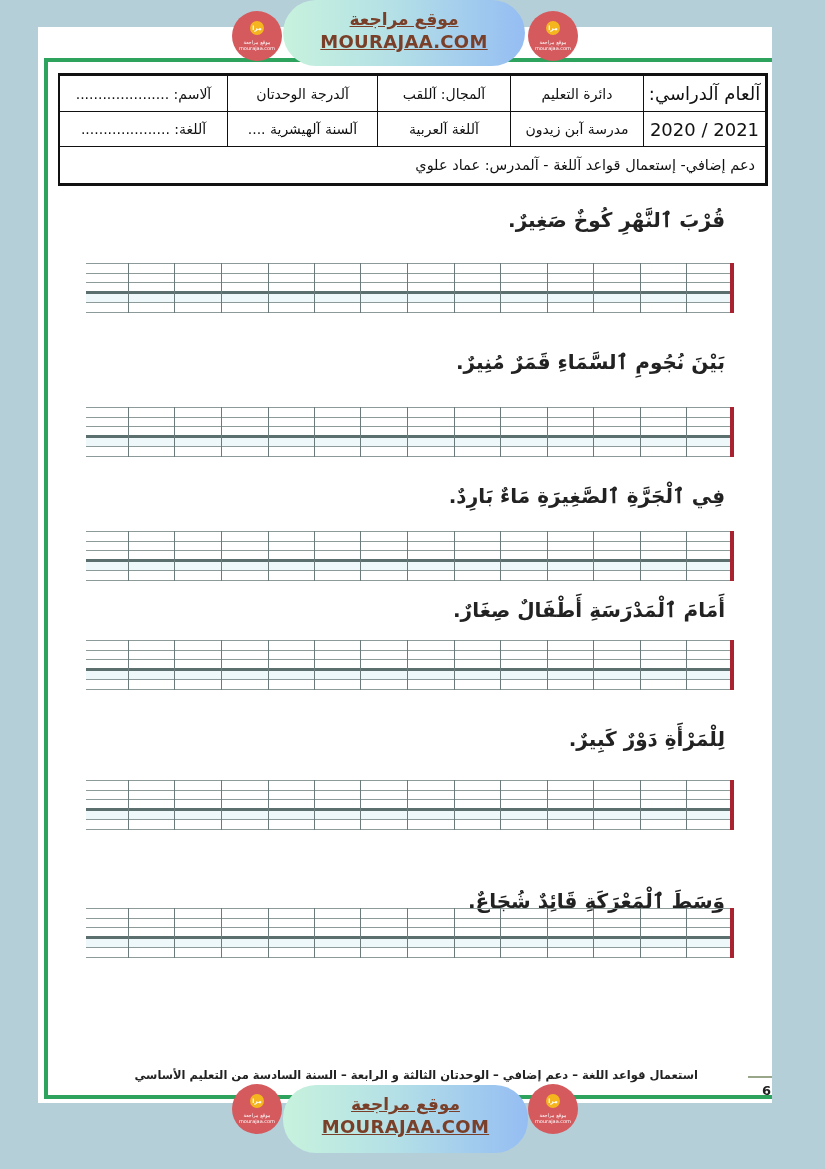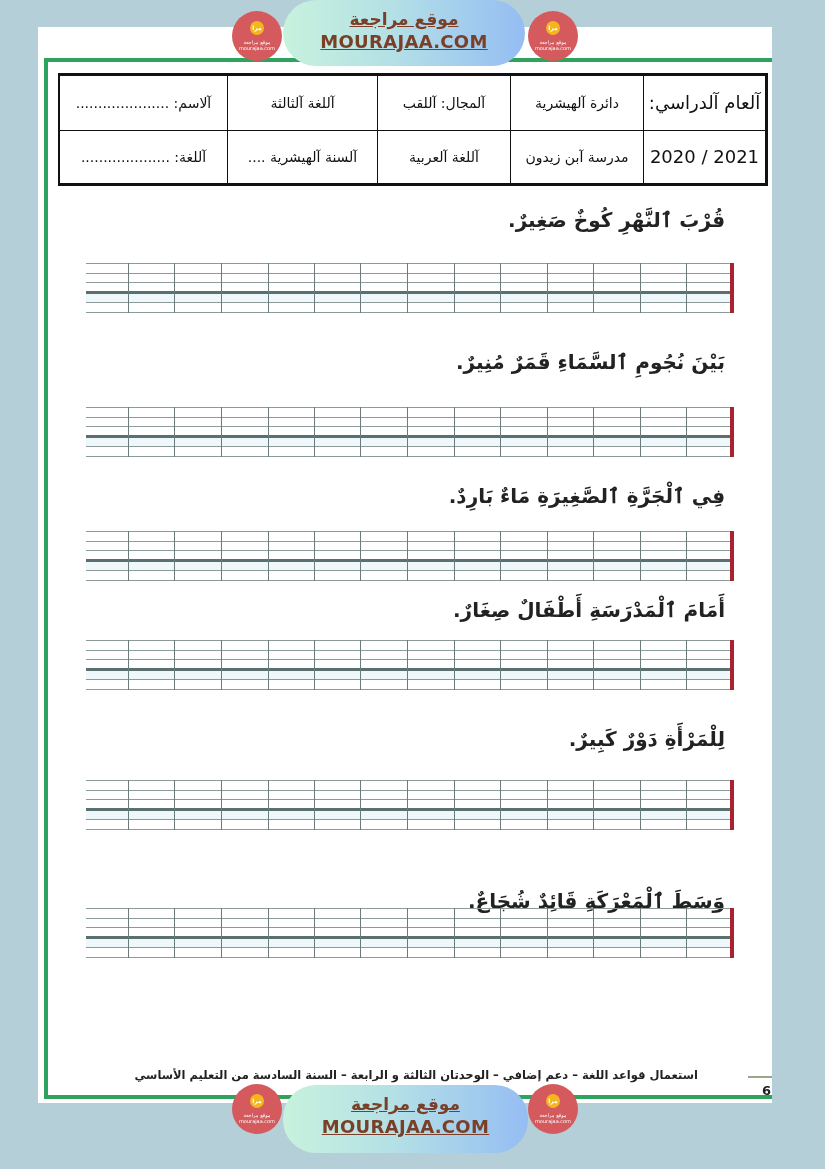--- a/index.html
+++ b/index.html
@@ -93,32 +93,35 @@
     <colgroup>
       <col style="width:122px">
         <col style="width:133px">
         <col style="width:133px">
         <col style="width:150px">
         <col style="width:168px">
     </colgroup>
     <tbody>
         <tr style="height:36px">
       <td class="year">آلعام آلدراسي:</td>
-      <td>دائرة آلهيشرية</td>
+      <td>دائرة التعليم</td>
       <td>آلمجال: آللقب</td>
-      <td>آللغة آلثالثة</td>
+      <td>آلدرجة الوحدتان</td>
       <td>آلاسم: .....................</td>
     </tr>
     <tr style="height:35px">
       <td class="year">2021 / 2020</td>
       <td>مدرسة آبن زيدون</td>
       <td>آللغة آلعربية</td>
       <td>آلسنة آلهيشرية ....</td>
       <td>آللغة: ....................</td>
     </tr>
+    <tr>
+      <td class="title-row" colspan="5">دعم إضافي- إستعمال قواعد آللغة -  آلمدرس: عماد علوي</td>
+    </tr>
   </tbody>
     </table>
 </div>
 
 <div class="sentence" style="top:208px;">قُرْبَ ٱلنَّهْرِ كُوخٌ صَغِيرٌ.</div>
 <div class="grid" style="top:263px;">
   <div class="tint"></div>
   <div class="h" style="top:0"></div>
     <div class="h" style="top:10px"></div>
     <div class="h" style="top:19px"></div>

